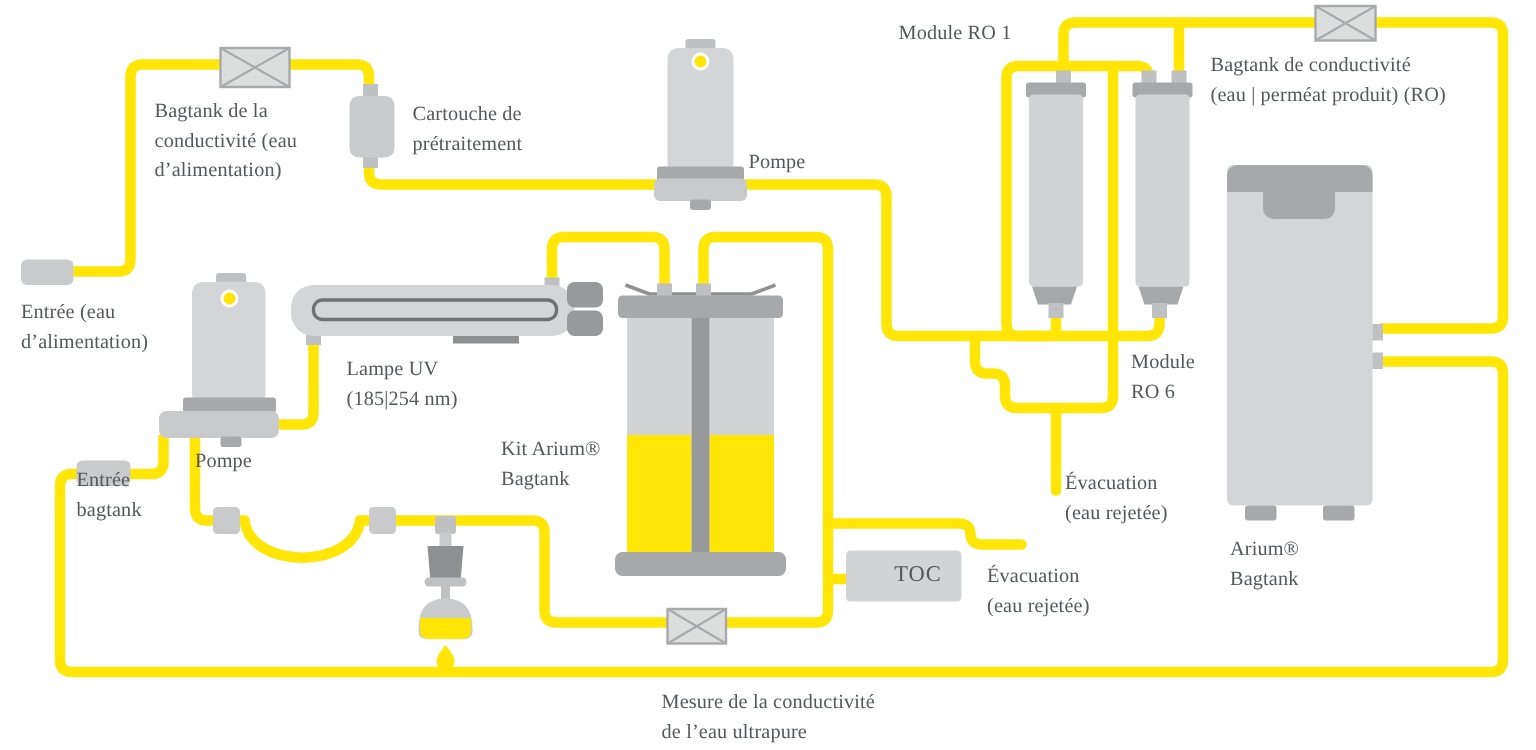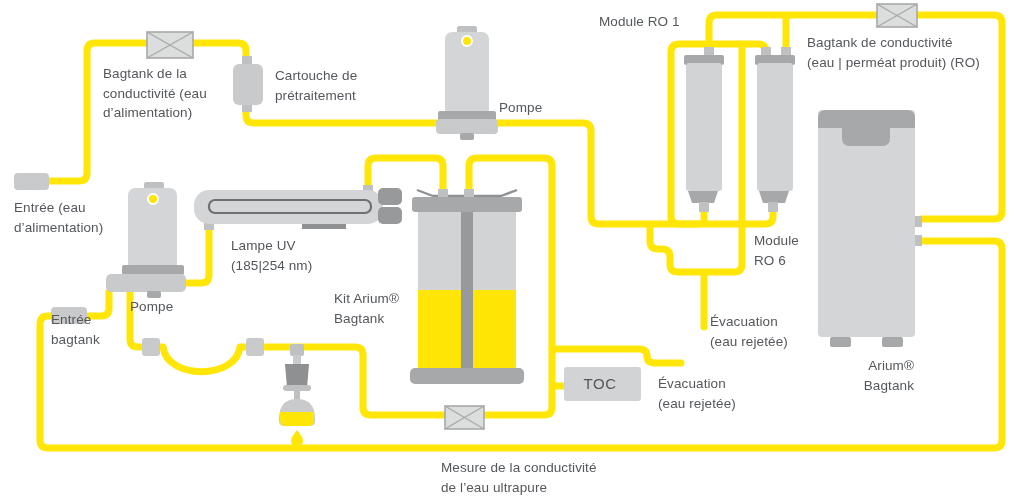--- a/index.html
+++ b/index.html
@@ -16,22 +16,22 @@
   .tube-cap{stroke-linecap:round;}
   .c-light{fill:var(--light_gray);} .c-mid{fill:var(--mid_gray);} .c-cap{fill:var(--cap_gray);}
   .c-dark{fill:var(--dark_gray);} .c-col{fill:var(--col_gray);} .c-stub{fill:var(--stub_gray);}
   .c-knob{fill:var(--knob_gray);} .c-yellow{fill:var(--tube_yellow);}
   .sensor-box{fill:var(--sensor_fill);stroke:var(--sensor_stroke);stroke-width:1.6;}
   .sensor-x{fill:none;stroke:var(--sensor_stroke);stroke-width:1.4;}
   .lamp-tube{fill:none;stroke:var(--lamp_tube);stroke-width:2.2;}
   .handle{fill:none;stroke:var(--dark_gray);stroke-width:2.4;stroke-linejoin:round;}
   .dot{fill:var(--tube_yellow);stroke:#FFFFFF;stroke-width:2;}
   .lbl{position:absolute;font-size:13.5px;line-height:19.5px;color:var(--text_color);
-       white-space:pre-line;letter-spacing:0.1px;}
-  .lbl-center{text-align:right;}
+       white-space:pre-line;letter-spacing:0.1px;font-family:Liberation Serif, serif;}
+  .lbl-center{text-align:left;}
   .toc-lbl{display:flex;align-items:center;justify-content:center;font-size:15px;
            letter-spacing:0.6px;white-space:normal;}
 </style>
 </head>
 <body>
 
 <div id="stage">
 
   <svg id="schematic" width="1024" height="500" viewBox="0 0 1024 500">
 
@@ -176,20 +176,20 @@
 (185|254 nm)</div>
   <div class="lbl" style="left:130px;top:297px">Pompe</div>
   <div class="lbl" style="left:334px;top:289px">Kit Arium®
 Bagtank</div>
   <div class="lbl" style="left:754px;top:231px">Module
 RO 6</div>
   <div class="lbl" style="left:710px;top:312px">Évacuation
 (eau rejetée)</div>
   <div class="lbl" style="left:51px;top:310px">Entrée
 bagtank</div>
-  <div class="lbl toc-lbl" style="left:552px;top:367px;width:96px;height:34px">TOC</div>
+  <div class="lbl toc-lbl" style="left:564px;top:367px;width:96px;height:34px">TOC</div>
   <div class="lbl" style="left:658px;top:374px">Évacuation
 (eau rejetée)</div>
   <div class="lbl lbl-center" style="left:820px;top:356px;width:94px">Arium®
 Bagtank</div>
   <div class="lbl" style="left:441px;top:458px">Mesure de la conductivité
 de l’eau ultrapure</div>
 </div>
 
 </body></html>

